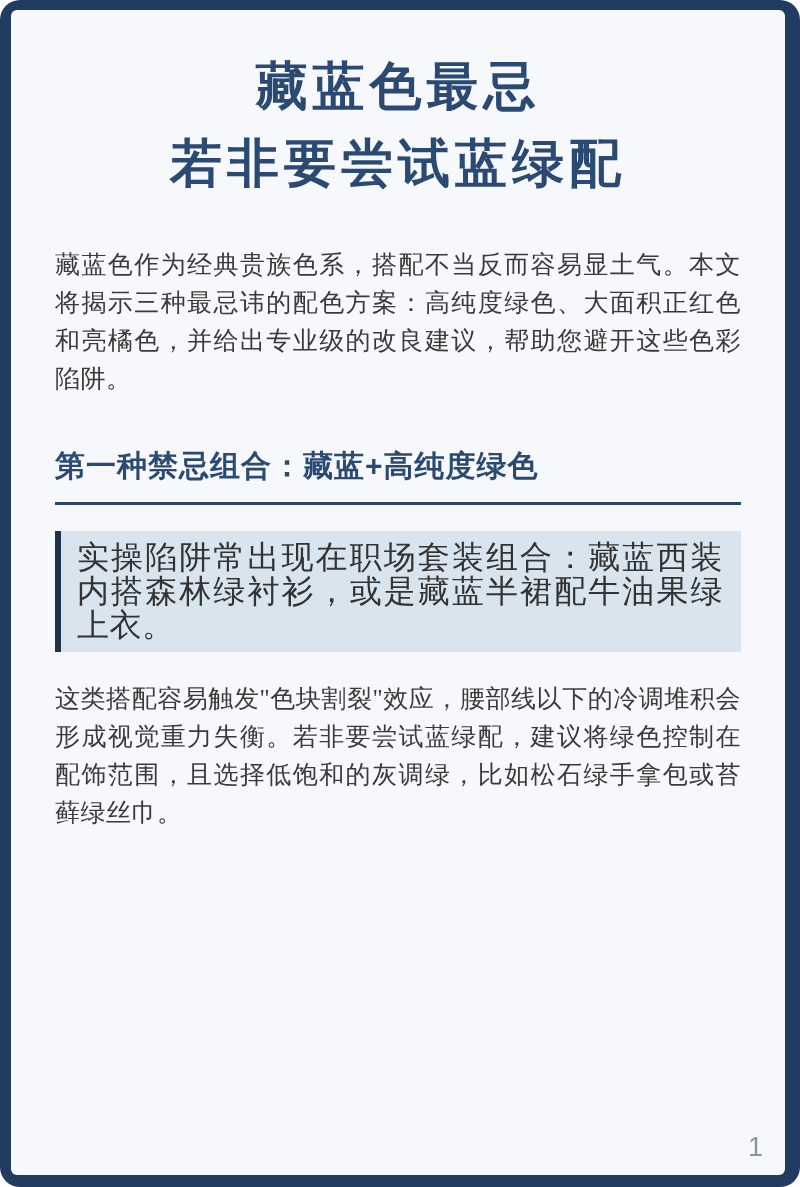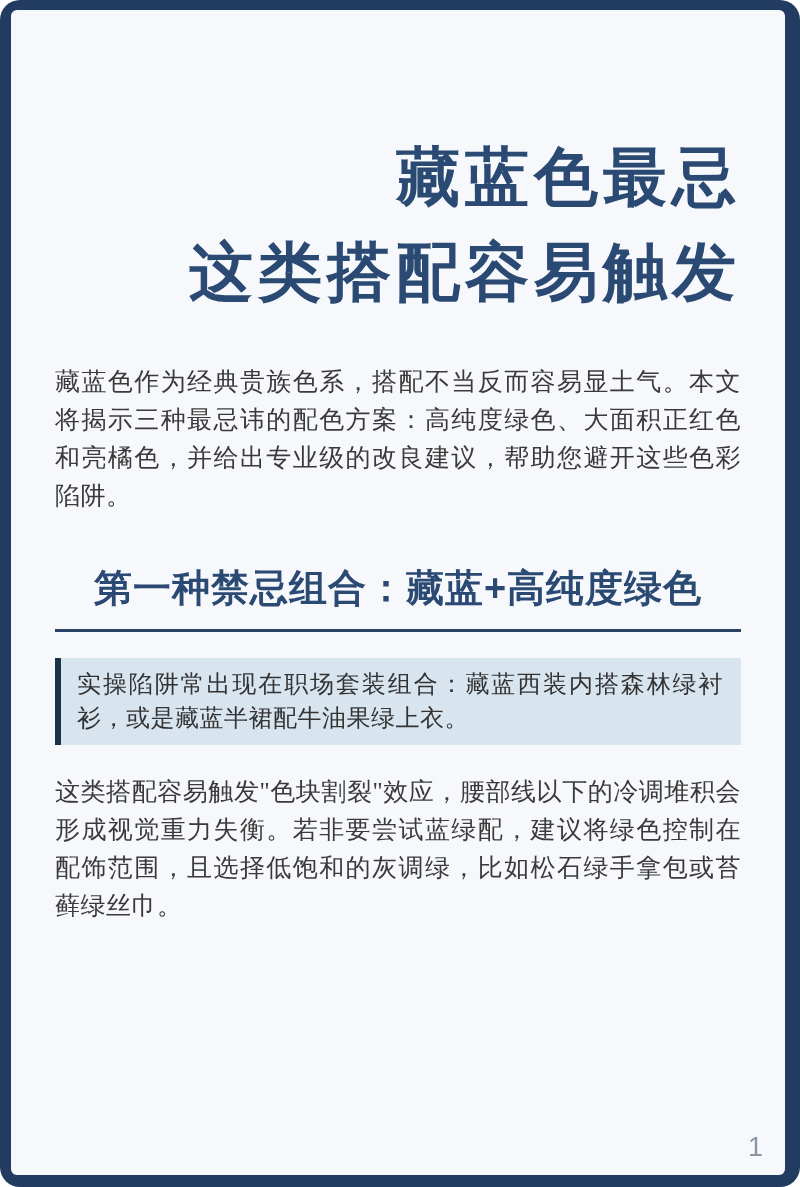--- a/index.html
+++ b/index.html
@@ -25,75 +25,74 @@
   }
   .page{
     width:100%; height:100%;
     background:var(--page-bg);
     border-radius:6px;
     padding:0 44px;
     position:relative;
     overflow:hidden;
   }
   .title{
-    padding-top:120px;
-    text-align:right;
+    padding-top:38px;
+    text-align:center;
     color:var(--accent);
-    font-size:64px;
+    font-size:52px;
     font-weight:900;
     line-height:1.48;
     letter-spacing:5px;
   }
   .para{
     font-size:25px;
     line-height:38px;
     color:var(--text);
     text-align:justify;
     letter-spacing:0.5px;
     font-family:Liberation Serif, serif;
   }
   .intro{ margin-top:44px; }
   .section-heading{
     margin-top:48px;
-    font-size:38px;
+    font-size:30px;
     font-weight:800;
     color:var(--accent);
     letter-spacing:1px;
     padding-bottom:15px;
     border-bottom:3px solid #2a4468;
-    text-align:center;
   }
   .para-1{ margin-top:28px; }
   .callout{
     margin-top:26px;
     background:var(--callout-bg);
     border-left:6px solid var(--callout-border);
     padding:9px 18px 10px 16px;
   }
   .callout .para{
-    font-size:24px;
+    font-size:32px;
     line-height:34px;
     color:#333333;
   }
   .para-2{ margin-top:28px; }
   .page-number{
     position:absolute;
     right:22px;
     bottom:12px;
     font-size:27px;
     color:var(--muted);
   }
 </style>
 </head>
 <body>
 
 <div class="frame">
   <div class="page">
 
-    <h1 class="title"><span>藏蓝色最忌</span><br><span>这类搭配容易触发</span></h1>
+    <h1 class="title"><span>藏蓝色最忌</span><br><span>若非要尝试蓝绿配</span></h1>
 
     <p class="para intro">藏蓝色作为经典贵族色系，搭配不当反而容易显土气。本文将揭示三种最忌讳的配色方案：高纯度绿色、大面积正红色和亮橘色，并给出专业级的改良建议，帮助您避开这些色彩陷阱。</p>
 
     <h2 class="section-heading">第一种禁忌组合：藏蓝+高纯度绿色</h2>
 
 
     <div class="callout">
       <p class="para">实操陷阱常出现在职场套装组合：藏蓝西装内搭森林绿衬衫，或是藏蓝半裙配牛油果绿上衣。</p>
     </div>
 

